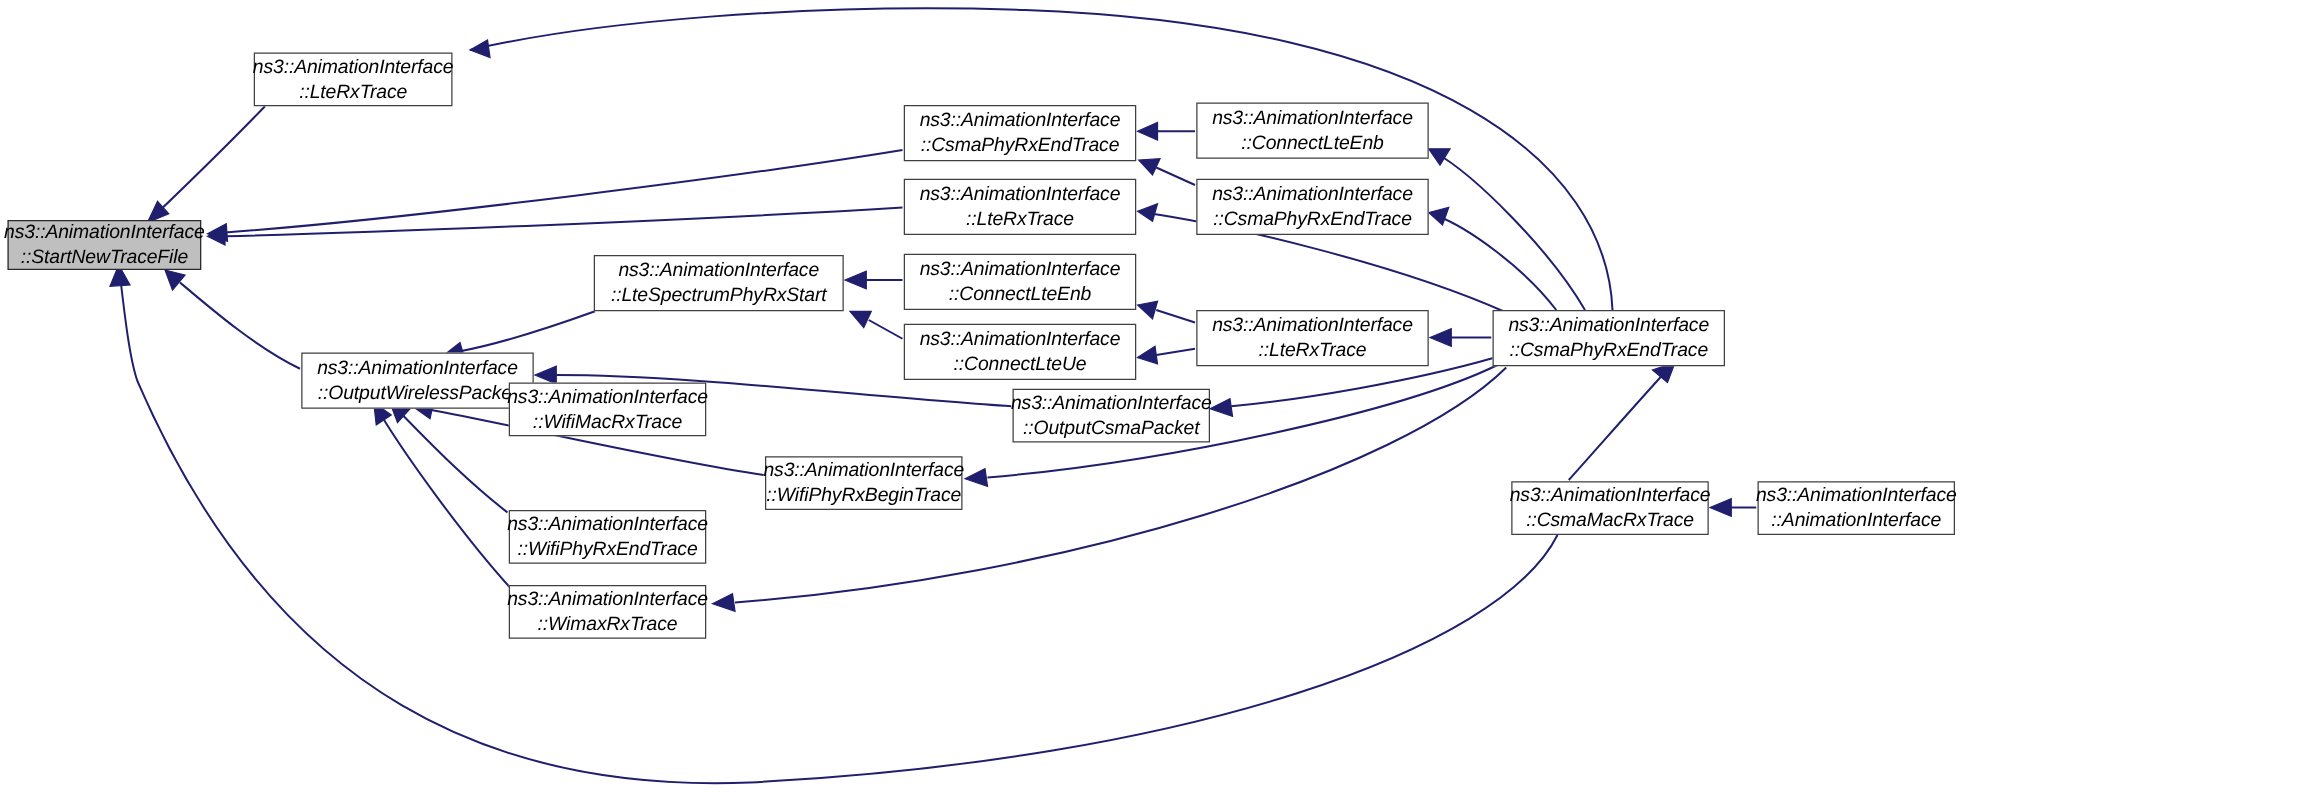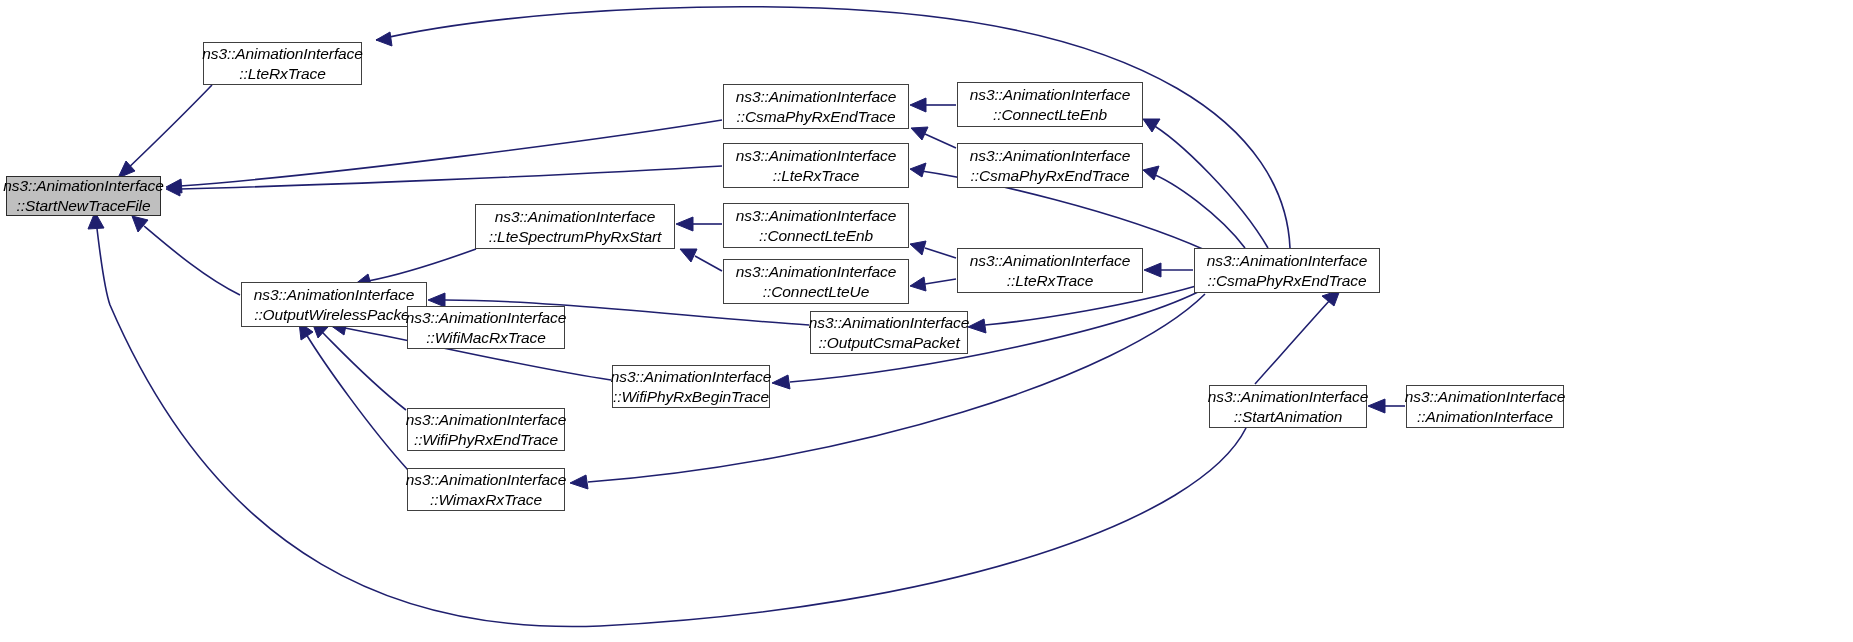--- a/index.html
+++ b/index.html
@@ -268,21 +268,21 @@
       <div class="node" style="left: 407px; top: 408px; width: 158px; height: 43px;">
         <span class="l1">ns3::AnimationInterface</span>
         <span class="l2">::WifiPhyRxEndTrace</span>
       </div>
       <div class="node" style="left: 407px; top: 468px; width: 158px; height: 43px;">
         <span class="l1">ns3::AnimationInterface</span>
         <span class="l2">::WimaxRxTrace</span>
       </div>
       <div class="node" style="left: 1209px; top: 385px; width: 158px; height: 43px;">
         <span class="l1">ns3::AnimationInterface</span>
-        <span class="l2">::StartAnimation</span>
+        <span class="l2">::CsmaMacRxTrace</span>
       </div>
       <div class="node" style="left: 1406px; top: 385px; width: 158px; height: 43px;">
         <span class="l1">ns3::AnimationInterface</span>
         <span class="l2">::AnimationInterface</span>
       </div>
     </div>
 
 </div>
 
 </body></html>

